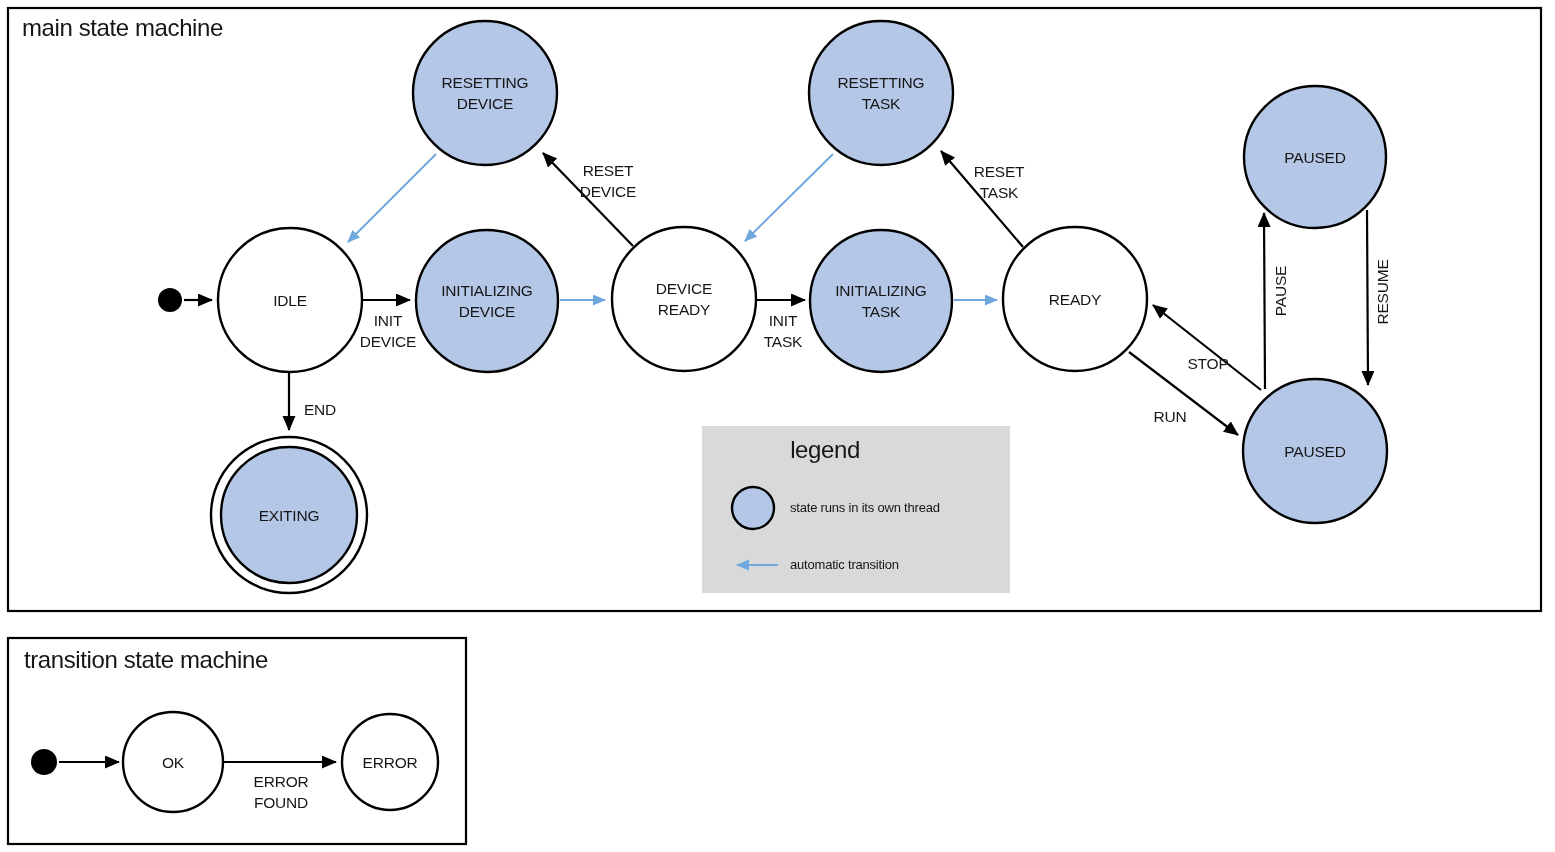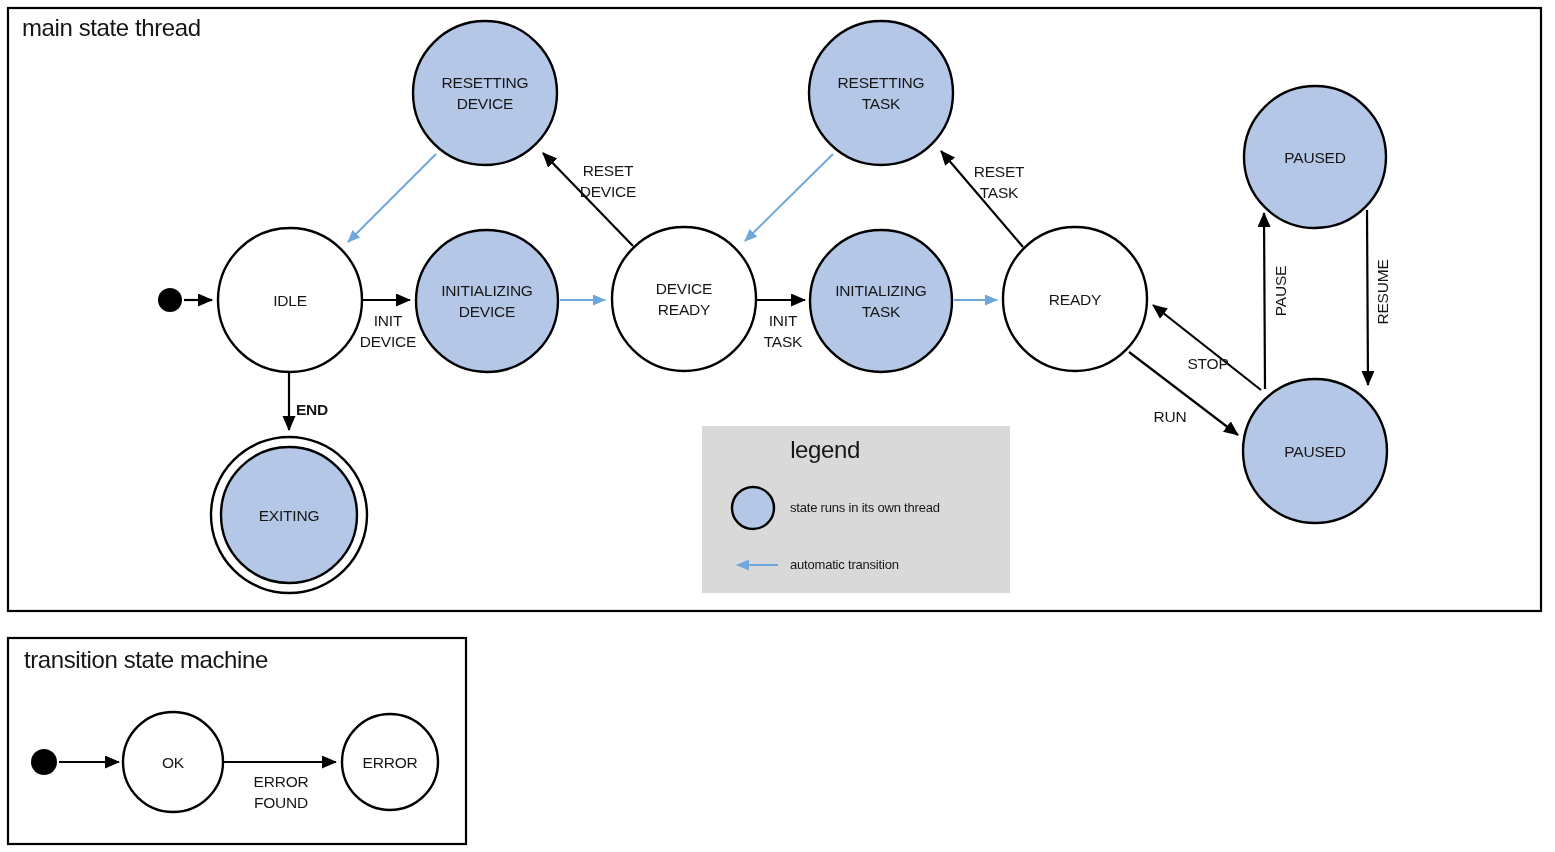--- a/index.html
+++ b/index.html
@@ -80,21 +80,21 @@
     <circle cx="1075" cy="299" r="72" fill="#ffffff" stroke="#000000" stroke-width="2.4"></circle>
     <circle cx="1315" cy="157" r="71" stroke="#000000" stroke-width="2.4" fill="#b4c7e7"></circle>
     <circle cx="1315" cy="451" r="72" stroke="#000000" stroke-width="2.4" fill="#b4c7e7"></circle>
     <circle cx="289" cy="515" r="78" fill="#ffffff" stroke="#000000" stroke-width="2.4"></circle>
     <circle cx="289" cy="515" r="68" stroke="#000000" stroke-width="2.4" fill="#b4c7e7"></circle>
     <circle cx="753" cy="508" r="21" stroke="#000000" stroke-width="2.4" fill="#b4c7e7"></circle>
     <circle cx="173" cy="762" r="50" fill="#ffffff" stroke="#000000" stroke-width="2.4"></circle>
     <circle cx="390" cy="762" r="48" fill="#ffffff" stroke="#000000" stroke-width="2.4"></circle>
   </svg>
 
-  <div class="lbl box-title" style="left:22px;top:14px;">main state thread</div>
+  <div class="lbl box-title" style="left:22px;top:14px;">main state machine</div>
   <div class="lbl box-title" style="left:24px;top:646px;">transition state machine</div>
   <div class="lbl legend-title" style="left:702px;top:436px;width:246px;">legend</div>
 
   <div class="lbl state-label" style="left:290px;top:300px;">IDLE</div>
   <div class="lbl state-label" style="left:485px;top:93px;">RESETTING
 DEVICE</div>
   <div class="lbl state-label" style="left:487px;top:301px;">INITIALIZING
 DEVICE</div>
   <div class="lbl state-label" style="left:684px;top:299px;">DEVICE
 READY</div>
@@ -114,20 +114,20 @@
   <div class="lbl t-label" style="left:608px;top:181px;">RESET
 DEVICE</div>
   <div class="lbl t-label" style="left:783px;top:331px;">INIT
 TASK</div>
   <div class="lbl t-label" style="left:999px;top:182px;">RESET
 TASK</div>
   <div class="lbl t-label" style="left:1170px;top:416px;">RUN</div>
   <div class="lbl t-label" style="left:1208px;top:321px;margin-top:42px;">STOP</div>
   <div class="lbl t-label vertical" style="left:1280px;top:291px;">PAUSE</div>
   <div class="lbl t-label vertical" style="left:1382px;top:292px;">RESUME</div>
-  <div class="lbl t-label" style="left:312px;top:409px;font-weight:bold;">END</div>
+  <div class="lbl t-label" style="left:320px;top:409px;">END</div>
   <div class="lbl t-label" style="left:281px;top:792px;">ERROR
 FOUND</div>
 
   <div class="lbl legend-text" style="left:790px;top:508px;">state runs in its own thread</div>
   <div class="lbl legend-text" style="left:790px;top:565px;text-align:right;">automatic transition</div>
 
 </div>
 
 </body></html>

